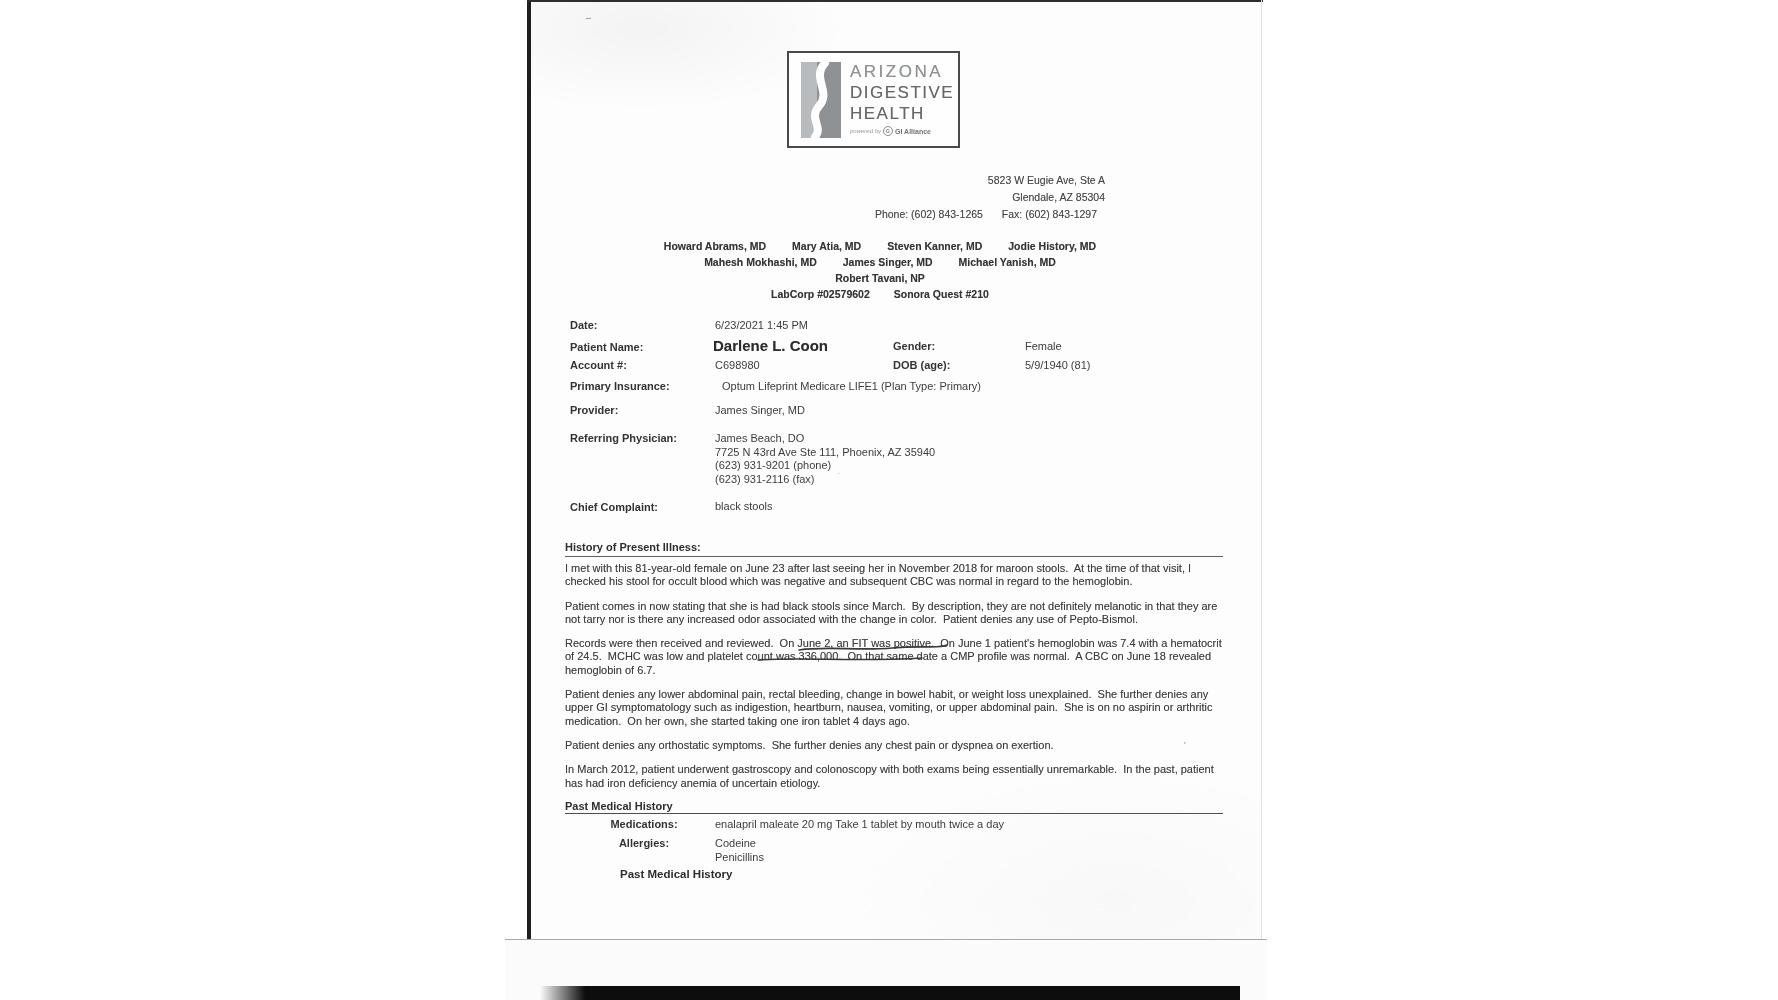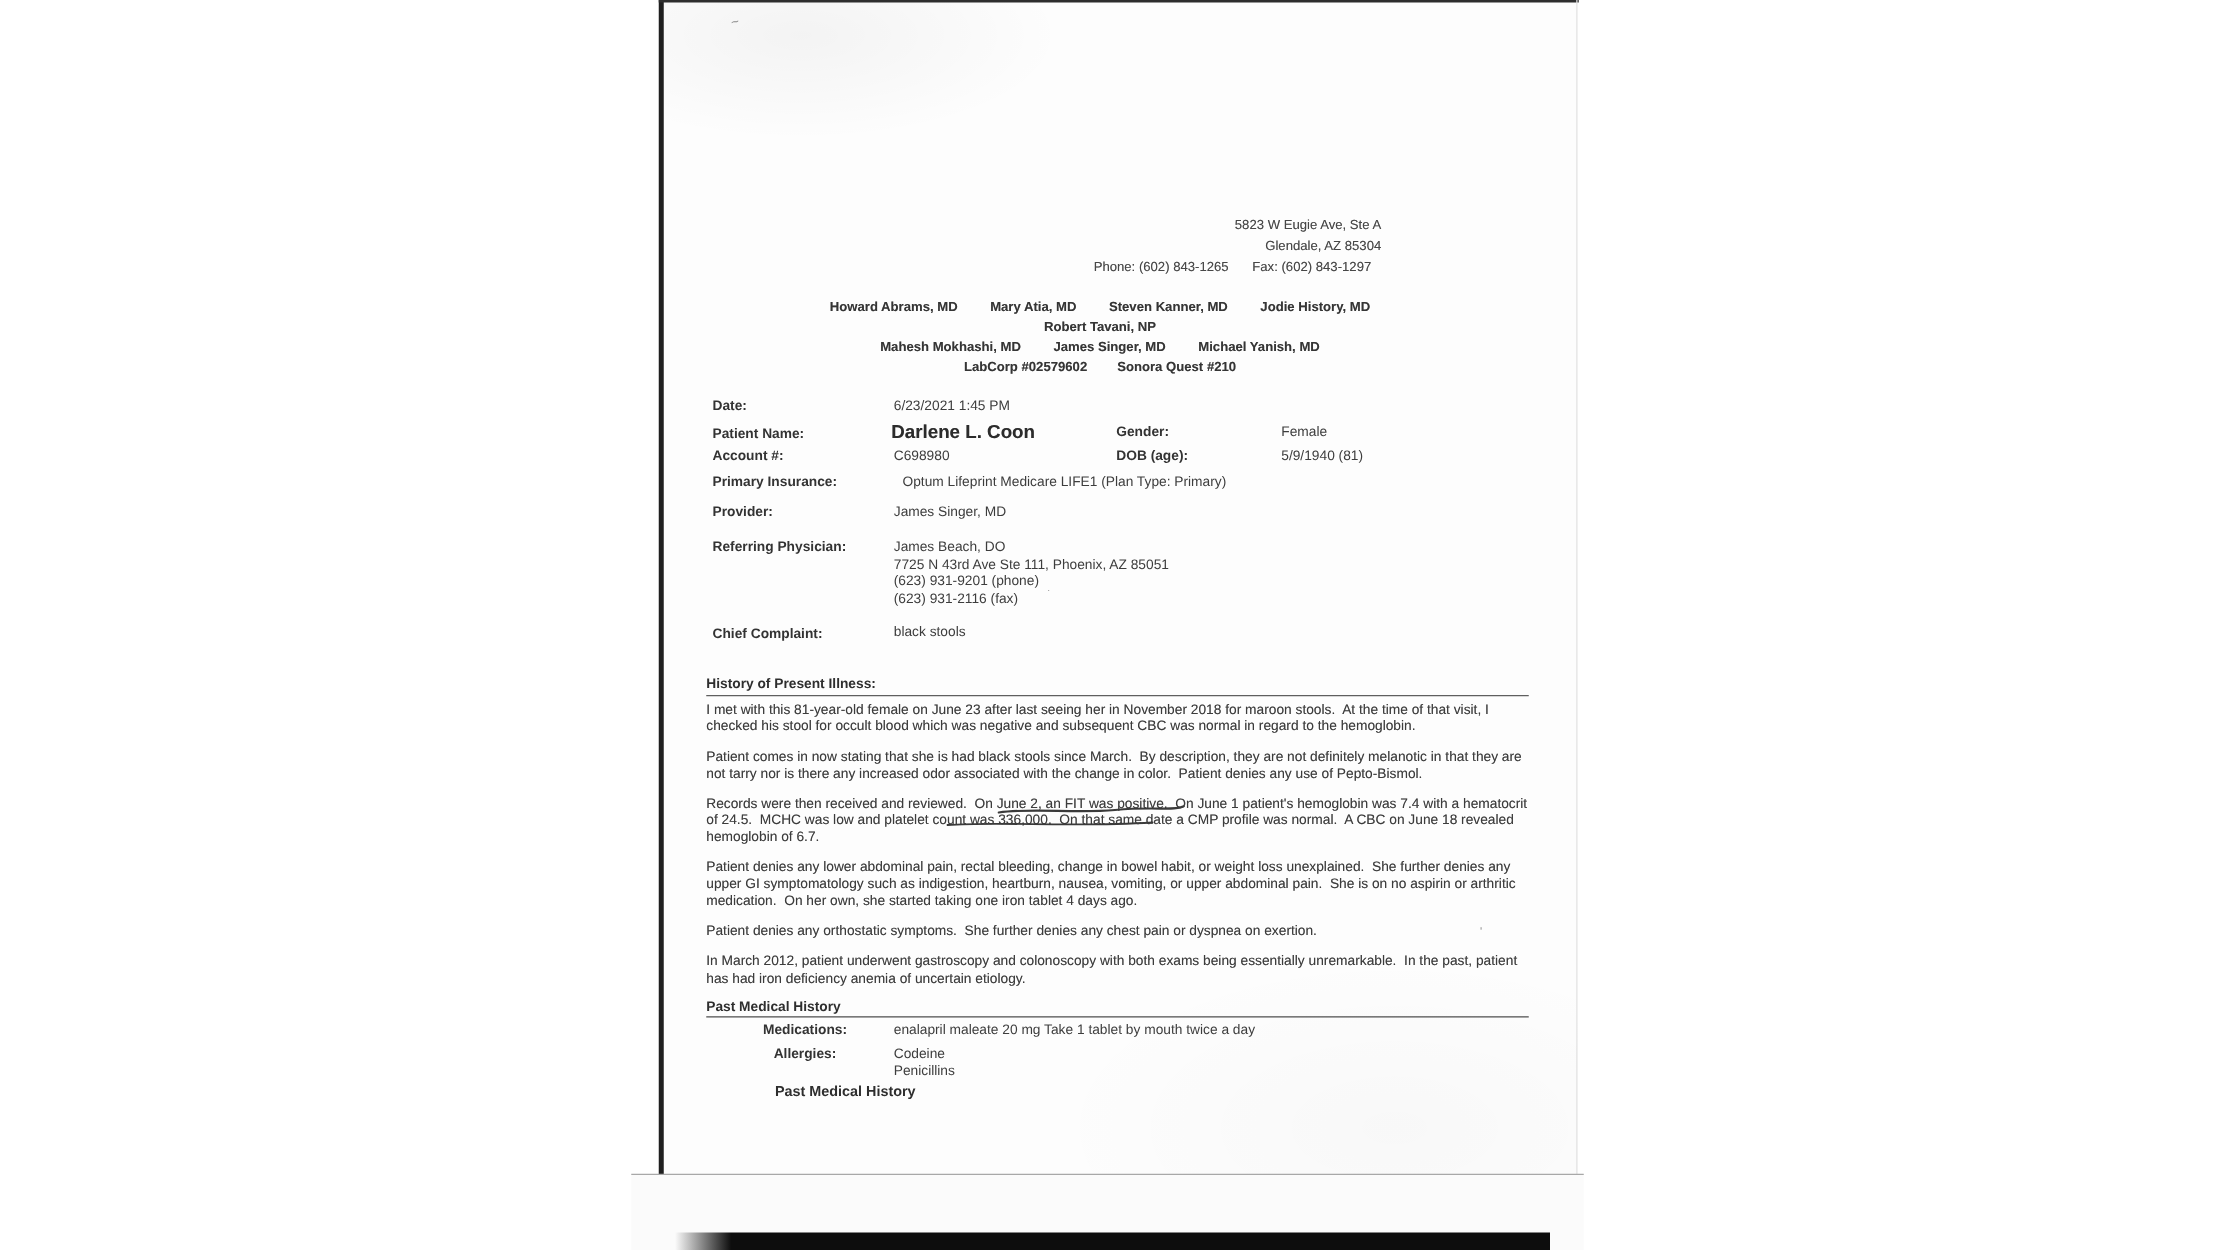--- a/index.html
+++ b/index.html
@@ -61,34 +61,51 @@
 </head>
 <body>
 
 <div id="canvas">
 
   <div class="abs scan-page"></div>
   <div class="abs edge-left"></div>
   <div class="abs edge-top"></div>
   <div class="abs edge-right"></div>
 
+  <div class="abs logo-box">
+    <svg class="logo-mark" viewBox="0 0 40 76" xmlns="http://www.w3.org/2000/svg">
+      <rect x="0" y="0" width="16" height="76" fill="#b9bcbe"></rect>
+      <rect x="16" y="0" width="24" height="76" fill="#8e9294"></rect>
+      <path d="M24,1 C10,16 31,30 18,44 C7,57 23,65 14,75" stroke="#ffffff" stroke-width="8" fill="none" stroke-linecap="round"></path>
+    </svg>
+    <div class="logo-text">
+      <div class="logo-line1 soft">ARIZONA</div>
+      <div class="logo-line2 soft">DIGESTIVE</div>
+      <div class="logo-line3 soft">HEALTH</div>
+      <div class="powered-row">
+        <span class="powered-by">powered by</span>
+        <span class="gi-circle">G</span>
+        <span class="alliance">GI Alliance</span>
+      </div>
+    </div>
+  </div>
 
   <div class="abs addr-block soft">
     <div>5823 W Eugie Ave, Ste A</div>
     <div>Glendale, AZ 85304</div>
     <div class="phone-row">
       <span>Phone: (602) 843-1265</span>
       <span>Fax: (602) 843-1297</span>
     </div>
   </div>
 
   <div class="abs phys-block soft">
     <div><span class="phys-name">Howard Abrams, MD</span><span class="phys-name">Mary Atia, MD</span><span class="phys-name">Steven Kanner, MD</span><span class="phys-name">Jodie History, MD</span></div>
+    <div><span class="phys-name">Mahesh Mokhashi, MD</span><span class="phys-name">James Singer, MD</span><span class="phys-name">Michael Yanish, MD</span></div>
     <div><span class="phys-name">Robert Tavani, NP</span></div>
-    <div><span class="phys-name">Mahesh Mokhashi, MD</span><span class="phys-name">James Singer, MD</span><span class="phys-name">Michael Yanish, MD</span></div>
     <div class="lab-row"><span class="phys-name">LabCorp #02579602</span><span class="phys-name">Sonora Quest #210</span></div>
   </div>
 
   <div class="abs flabel" style="left:570px;top:319px;">Date:</div>
   <div class="abs fvalue" style="left:715px;top:319px;">6/23/2021 1:45 PM</div>
 
   <div class="abs flabel" style="left:570px;top:341px;">Patient Name:</div>
   <div class="abs pname soft" style="left:713px;top:337px;">Darlene L. Coon</div>
   <div class="abs flabel" style="left:893px;top:340px;">Gender:</div>
   <div class="abs fvalue" style="left:1025px;top:340px;">Female</div>
@@ -100,21 +117,21 @@
 
   <div class="abs flabel" style="left:570px;top:380px;">Primary Insurance:</div>
   <div class="abs fvalue" style="left:722px;top:380px;">Optum Lifeprint Medicare LIFE1 (Plan Type: Primary)</div>
 
   <div class="abs flabel" style="left:570px;top:404px;">Provider:</div>
   <div class="abs fvalue" style="left:715px;top:404px;">James Singer, MD</div>
 
   <div class="abs flabel" style="left:570px;top:432px;">Referring Physician:</div>
   <div class="abs ref-lines" style="left:715px;top:432px;">
       <div>James Beach, DO</div>
-      <div>7725 N 43rd Ave Ste 111, Phoenix, AZ 85051</div>
+      <div>7725 N 43rd Ave Ste 111, Phoenix, AZ 35940</div>
       <div>(623) 931-9201 (phone)</div>
       <div>(623) 931-2116 (fax)</div>
     </div>
 
   <div class="abs flabel" style="left:570px;top:501px;">Chief Complaint:</div>
   <div class="abs fvalue" style="left:715px;top:500px;">black stools</div>
 
   <div class="abs sec-head" style="left:565px;top:541px;">History of Present Illness:</div>
   <div class="abs rule" style="left:565px;top:556px;width:658px;"></div>
   <div class="abs hpi-text soft">

